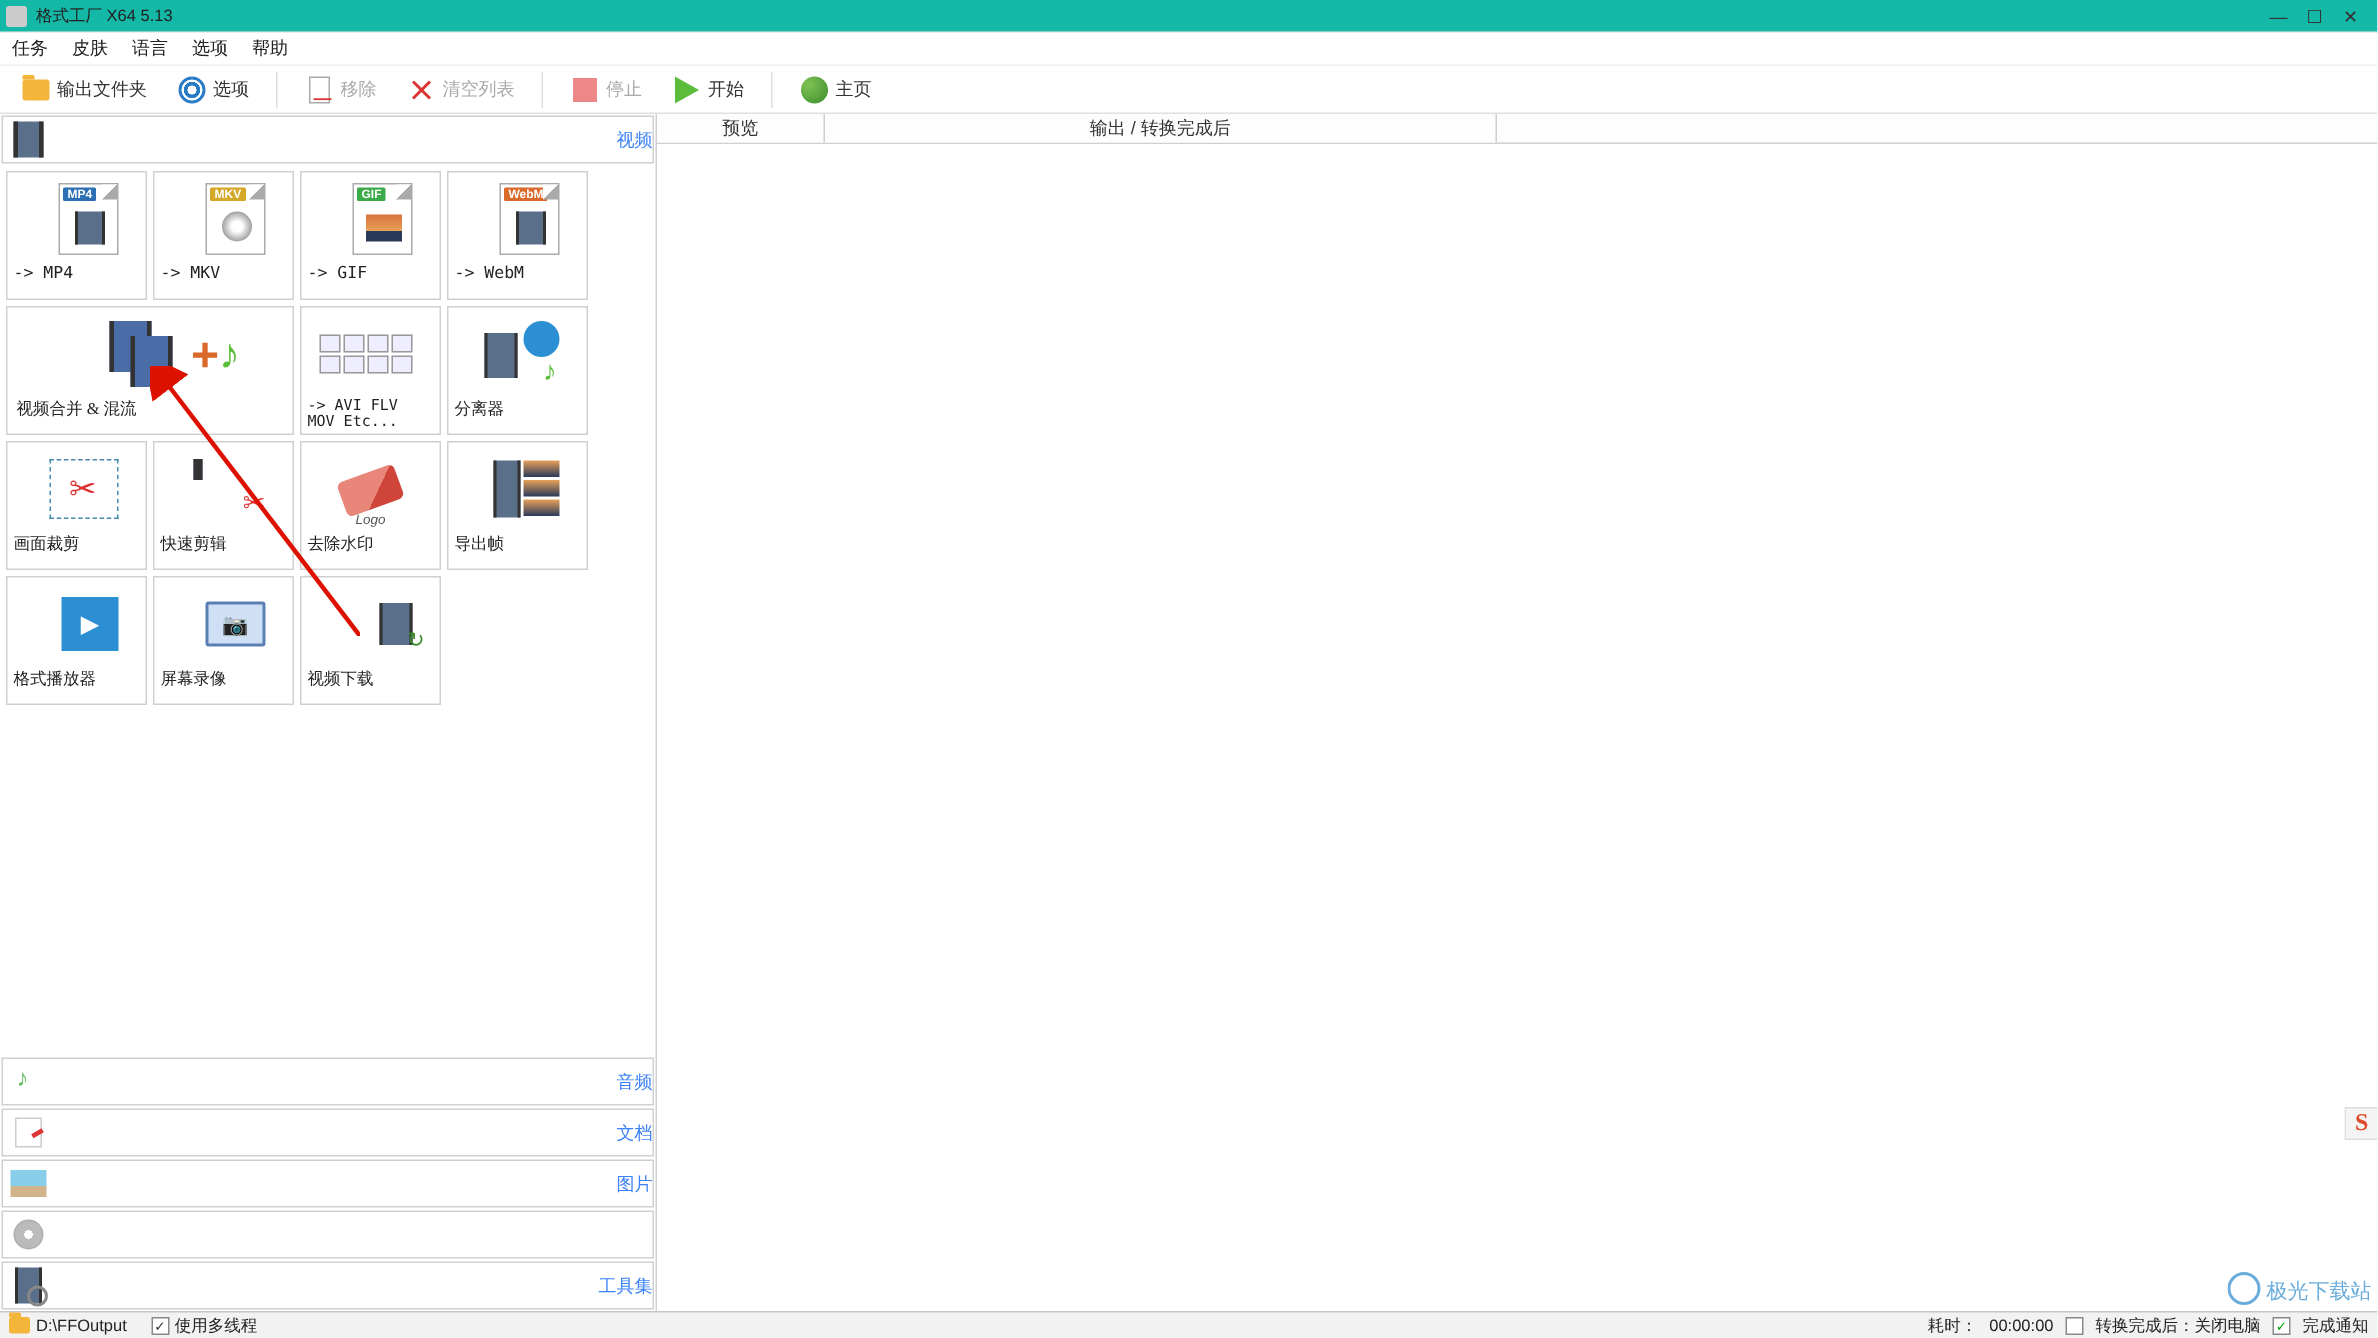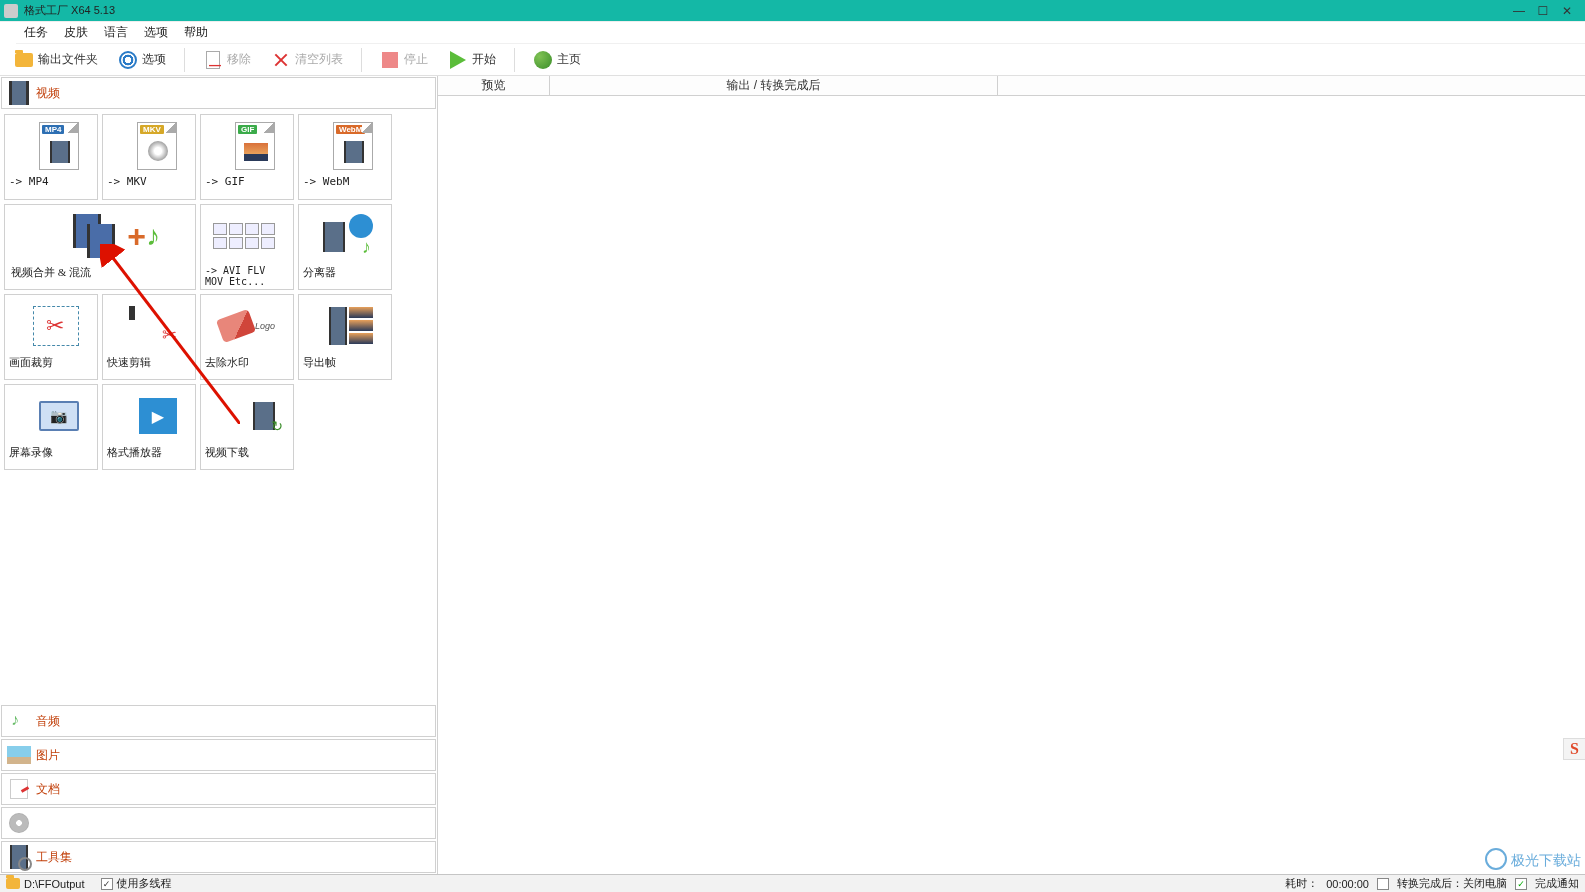--- a/index.html
+++ b/index.html
@@ -2,32 +2,32 @@
 <html><head>
 <meta charset="utf-8">
 <style>
 * { box-sizing: border-box; margin: 0; padding: 0; }
 body { font-family: "Microsoft YaHei", sans-serif; font-size: 12px; background: #fff; overflow: hidden; }
 .titlebar { height: 22px; background: #14b8a6; display: flex; align-items: center; padding: 0 4px; border-bottom: 1px solid #eee; }
 .titlebar .icon { width: 14px; height: 14px; background: #ccc; margin-right: 6px; border-radius: 2px; }
 .titlebar .title { flex: 1; font-size: 11px; color: #222; }
 .winbtns { display: flex; gap: 12px; padding-right: 8px; }
 .winbtns span { width: 12px; height: 12px; display: inline-flex; align-items: center; justify-content: center; color: #333; cursor: pointer; }
-.menubar { height: 22px; display: flex; align-items: center; padding: 0 8px; gap: 16px; border-bottom: 1px solid #f0f0f0; margin-left: 16px; }
+.menubar { height: 22px; display: flex; align-items: center; padding: 0 8px; gap: 16px; border-bottom: 1px solid #f0f0f0; }
 .menubar span { color: #222; cursor: pointer; }
 .toolbar { height: 32px; display: flex; align-items: center; padding: 0 8px; gap: 8px; border-bottom: 1px solid #e0e0e0; }
 .tbtn { display: flex; align-items: center; gap: 4px; padding: 2px 6px; cursor: pointer; color: #333; }
 .tbtn.disabled { color: #aaa; }
 .tbtn .ico { width: 20px; height: 20px; display: inline-flex; align-items: center; justify-content: center; }
 .tsep { width: 1px; height: 24px; background: #ddd; margin: 0 4px; }
 .mainarea { display: flex; height: calc(100vh - 22px - 22px - 32px - 18px); }
 .leftpanel { width: 438px; border-right: 1px solid #d0d0d0; display: flex; flex-direction: column; }
 .cat-header { height: 32px; background: #fff; border: 1px solid #d0d0d0; margin: 1px; display: flex; align-items: center; cursor: pointer; }
 .cat-header .cico { width: 26px; height: 26px; margin: 0 4px; display: inline-flex; align-items: center; justify-content: center; }
-.cat-header span.lbl { flex: 1; text-align: left; color: #c2410c; }
+.cat-header span.lbl { flex: 1; text-align: right; color: #3b82f6; }
 .tiles-area { flex: 1; padding: 4px; overflow-y: auto; }
 .tile-grid { display: grid; grid-template-columns: repeat(4, 94px); gap: 4px; }
 .tile { height: 86px; border: 1px solid #d0d0d0; background: #fff; display: flex; flex-direction: column; align-items: center; justify-content: flex-start; padding-top: 6px; cursor: pointer; }
 .tile.wide { grid-column: span 2; }
 .tile .ticon { width: 56px; height: 50px; display: flex; align-items: center; justify-content: flex-end; }
 .tile.wide .ticon { width: 120px; }
 .tile .tlabel { font-family: monospace; font-size: 11px; color: #222; width: 100%; padding: 0 4px; text-align: left; margin-top: 4px; }
 .tile.wide .tlabel { font-family: "Microsoft YaHei"; padding-left: 6px; }
 .rightpanel { flex: 1; display: flex; flex-direction: column; }
 .col-headers { height: 20px; display: flex; border-bottom: 1px solid #d0d0d0; background: #fdfdfd; }
@@ -273,21 +273,21 @@
             </div>
           <div class="tlabel" style="font-family:'Microsoft YaHei'">画面裁剪</div>
         </div>
         <div class="tile">
           <div class="ticon">
               <div class="quick-ico"><span class="f"></span></div>
             </div>
           <div class="tlabel" style="font-family:'Microsoft YaHei'">快速剪辑</div>
         </div>
         <div class="tile">
-          <div class="ticon" style="flex-direction:row;gap:2px">
+          <div class="ticon" style="flex-direction:column;gap:2px">
               <div class="eraser-ico"></div>
               <span class="logo-txt">Logo</span>
             </div>
           <div class="tlabel" style="font-family:'Microsoft YaHei'">去除水印</div>
         </div>
         <div class="tile">
           <div class="ticon">
               <div class="export-ico">
                 <span class="f"></span>
                 <div class="stack">
@@ -295,29 +295,29 @@
                   <span></span>
                   <span></span>
                 </div>
               </div>
             </div>
           <div class="tlabel" style="font-family:'Microsoft YaHei'">导出帧</div>
         </div>
 
         <div class="tile">
           <div class="ticon">
+              <div class="player-ico"></div>
+            </div>
+          <div class="tlabel" style="font-family:'Microsoft YaHei'">格式播放器</div>
+        </div>
+        <div class="tile">
+          <div class="ticon">
               <div class="screen-ico"></div>
             </div>
           <div class="tlabel" style="font-family:'Microsoft YaHei'">屏幕录像</div>
-        </div>
-        <div class="tile">
-          <div class="ticon">
-              <div class="player-ico"></div>
-            </div>
-          <div class="tlabel" style="font-family:'Microsoft YaHei'">格式播放器</div>
         </div>
         <div class="tile">
           <div class="ticon">
               <div class="dl-ico"></div>
             </div>
           <div class="tlabel" style="font-family:'Microsoft YaHei'">视频下载</div>
         </div>
       </div>
 
       <svg class="arrow" viewBox="0 0 140 180">
@@ -331,29 +331,29 @@
     </div>
 
     <div class="cat-header">
       <span class="cico">
           <span class="audio-ico"></span>
         </span>
       <span class="lbl">音频</span>
     </div>
     <div class="cat-header">
       <span class="cico">
+          <span class="doc-ico"></span>
+        </span>
+      <span class="lbl">文档</span>
+    </div>
+    <div class="cat-header">
+      <span class="cico">
           <span class="pic-ico"></span>
         </span>
       <span class="lbl">图片</span>
-    </div>
-    <div class="cat-header">
-      <span class="cico">
-          <span class="doc-ico"></span>
-        </span>
-      <span class="lbl">文档</span>
     </div>
     <div class="cat-header">
       <span class="cico">
           <span class="disc-ico"></span>
         </span>
     </div>
     <div class="cat-header">
       <span class="cico">
           <span class="toolset-ico"></span>
         </span>

